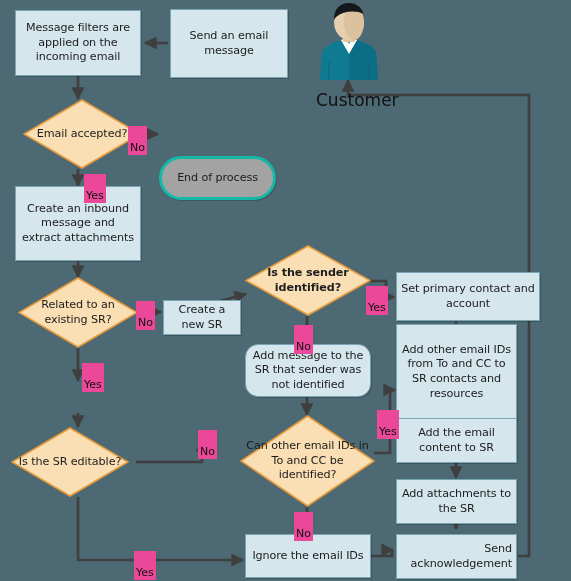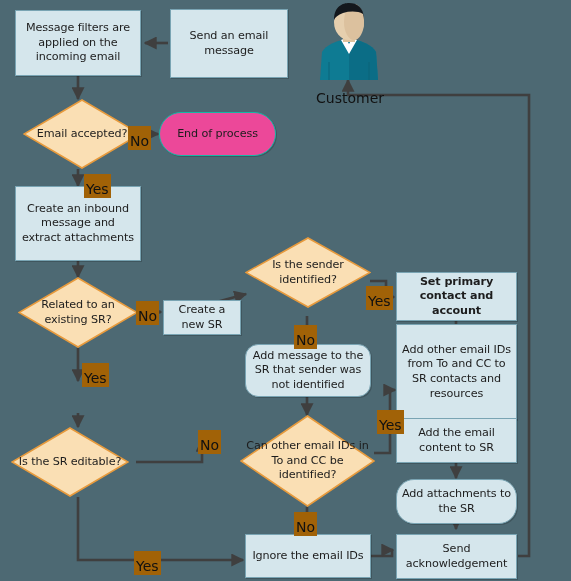--- a/index.html
+++ b/index.html
@@ -27,56 +27,57 @@
     letter-spacing:-0.1px;
   }
   .process{
     background:#d5e6ec;
     border:1px solid #79a4b3;
     box-shadow:1px 1px 0 rgba(0,0,0,0.18);
   }
   .process .txt{padding:0 4px;}
 
   .terminator{
-    background:#ec4899;
-    border:1px solid #14b8a6;
+    background:#a3a3a3;
+    border:3px solid #14b8a6;
     border-radius:22px;
     box-shadow:1px 1px 0 rgba(0,0,0,0.18);
+    margin-top:44px;
   }
 
   .decision{
     background:transparent;
     border:none;
   }
   .decision .dshape{
     position:absolute;left:0;top:0;width:100%;height:100%;
   }
   .decision .txt{
     position:relative;
     z-index:2;
     padding:0 6px;
   }
 
   .edgelabel{
     position:absolute;
-    background:#a16207;
+    background:#ec4899;
     color:#111;
-    font-size:14px;
+    font-size:11px;
     line-height:1;
-    padding:8px 2px 2px 2px;
+    padding:16px 2px 2px 2px;
     font-family:"DejaVu Sans", sans-serif;
     white-space:nowrap;
     z-index:5;
   }
 
   .actor{position:absolute;}
   .actor-caption{
     position:absolute;
     color:#111;
-    font-size:14px;
+    font-size:17px;
     white-space:nowrap;
     font-family:"DejaVu Sans", sans-serif;
   }
 </style>
 </head>
 <body>
 
 <div id="canvas">
 
   <svg id="edges" viewBox="0 0 571 581" width="571" height="581" xmlns="http://www.w3.org/2000/svg">
@@ -172,21 +173,21 @@
   </div>
 
 
   <div class="node decision" style="left:11px;top:427px;width:118px;height:70px;">
     <svg class="dshape" viewBox="0 0 118 70" preserveAspectRatio="none">
       <polygon points="59,1 117,35 59,69 1,35" fill="#fadfb4" stroke="#e79a3c" stroke-width="1.6"></polygon>
     </svg>
     <span class="txt">Is the SR editable?</span>
   </div>
 
-  <div class="node decision" style="left:245px;top:237px;width:126px;height:71px;">
+  <div class="node decision" style="left:245px;top:245px;width:126px;height:71px;font-weight:bold;">
     <svg class="dshape" viewBox="0 0 126 71" preserveAspectRatio="none">
       <polygon points="63,1 125,35.5 63,70 1,35.5" fill="#fadfb4" stroke="#e79a3c" stroke-width="1.6"></polygon>
     </svg>
     <span class="txt">Is the sender identified?</span>
   </div>
 
   <div class="node process" style="left:245px;top:344px;width:126px;height:53px;border-radius:13px;">
     <span class="txt">Add message to the SR that sender was not identified</span>
   </div>
 
@@ -194,37 +195,37 @@
     <svg class="dshape" viewBox="0 0 135 92" preserveAspectRatio="none">
       <polygon points="67.5,1 134,46 67.5,91 1,46" fill="#fadfb4" stroke="#e79a3c" stroke-width="1.6"></polygon>
     </svg>
     <span class="txt">Can other email IDs in To and CC be identified?</span>
   </div>
 
   <div class="node process" style="left:245px;top:534px;width:126px;height:44px;">
     <span class="txt">Ignore the email IDs</span>
   </div>
 
-  <div class="node process" style="left:396px;top:272px;width:121px;height:49px;font-weight:bold;">
+  <div class="node process" style="left:396px;top:272px;width:144px;height:49px;">
     <span class="txt">Set primary contact and account</span>
   </div>
 
   <div class="node process" style="left:396px;top:324px;width:121px;height:96px;justify-content:flex-end;">
     <span class="txt">Add other email IDs from To and CC to SR contacts and resources</span>
   </div>
 
   <div class="node process" style="left:396px;top:418px;width:121px;height:45px;">
     <span class="txt">Add the email content to SR</span>
   </div>
 
-  <div class="node process" style="left:396px;top:479px;width:121px;height:45px;border-radius:18px;">
+  <div class="node process" style="left:396px;top:479px;width:121px;height:45px;">
     <span class="txt">Add attachments to the SR</span>
   </div>
 
-  <div class="node process" style="left:396px;top:534px;width:121px;height:45px;">
+  <div class="node process" style="left:396px;top:534px;width:121px;height:45px;text-align:right;">
     <span class="txt">Send acknowledgement</span>
   </div>
 
   <span class="edgelabel" style="left:128px;top:126px;">No</span>
   <span class="edgelabel" style="left:84px;top:174px;">Yes</span>
   <span class="edgelabel" style="left:136px;top:301px;">No</span>
   <span class="edgelabel" style="left:82px;top:363px;">Yes</span>
   <span class="edgelabel" style="left:198px;top:430px;">No</span>
   <span class="edgelabel" style="left:134px;top:551px;">Yes</span>
   <span class="edgelabel" style="left:366px;top:286px;">Yes</span>

